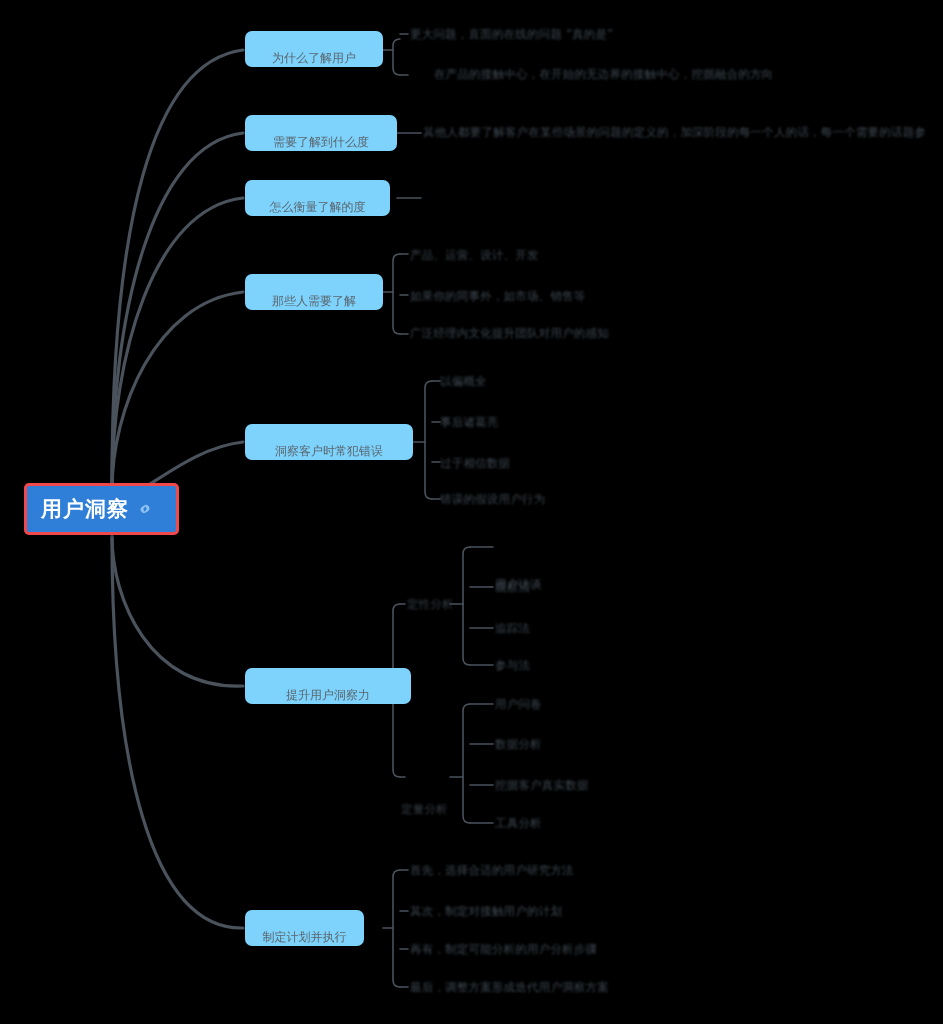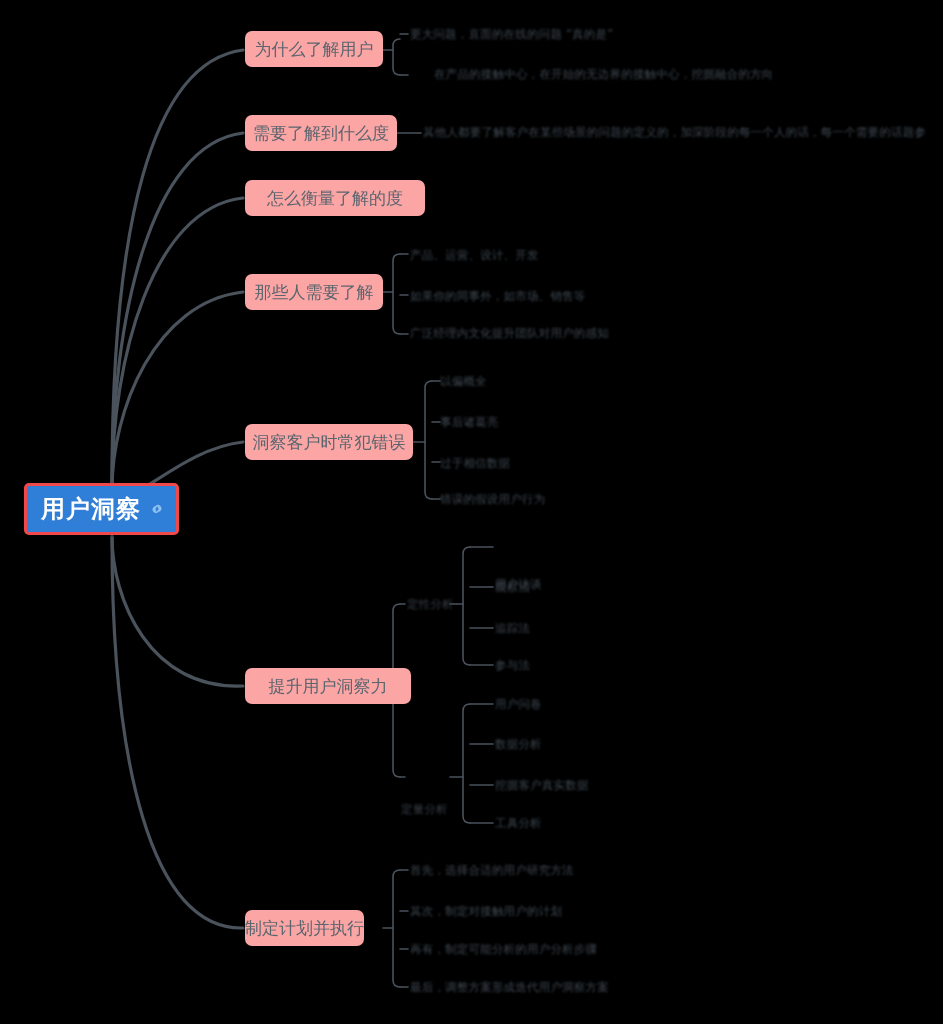--- a/index.html
+++ b/index.html
@@ -39,21 +39,21 @@
     white-space: nowrap;
     display: flex;
     align-items: center;
   }
 
   .root-node {
     background: #2f7ed8;
     border: 3px solid #f0484b;
     border-radius: 5px;
     color: #ffffff;
-    font-size: 24px;
+    font-size: 21px;
     font-weight: bold;
     letter-spacing: 1px;
     padding: 0 14px;
     height: 52px;
     left: 24px;
     top: 483px;
     width: 155px;
     justify-content: flex-start;
     box-shadow: 0 1px 2px rgba(0,0,0,0.35);
   }
@@ -61,27 +61,28 @@
   .link-icon {
     margin-left: 8px;
     display: inline-block;
     width: 16px;
     height: 16px;
     opacity: .85;
   }
   .link-icon svg { display: block; }
 
   .branch-node {
-    background: #fca5a5;
+    background: #7dd3fc;
     border-radius: 7px;
     color: #5b656e;
-    font-size: 17px;
+    font-size: 12px;
     height: 36px;
     padding: 0 13px;
     justify-content: center;
+    align-items: flex-end;
   }
 
   .leaf-node {
     color: #444f59;
     font-size: 11.5px;
     height: 16px;
     
     filter: blur(0.9px);
     opacity: 0.92;
     letter-spacing: 0.2px;
@@ -191,21 +192,21 @@
     <span>在产品的接触中心，在开始的无边界的接触中心，挖掘融合的方向</span>
   </div>
 
   <div class="node branch-node" style="left:245px; top:115px; width:152px;">
     <span>需要了解到什么度</span>
   </div>
   <div class="node leaf-node" style="left:423px; top:124px;">
     <span>其他人都要了解客户在某些场景的问题的定义的，加深阶段的每一个人的话，每一个需要的话题参</span>
   </div>
 
-  <div class="node branch-node" style="left:245px; top:180px; width:180px;">
+  <div class="node branch-node" style="left:245px; top:180px; width:145px;">
     <span>怎么衡量了解的度</span>
   </div>
 
   <div class="node branch-node" style="left:245px; top:274px; width:138px;">
     <span>那些人需要了解</span>
   </div>
   <div class="node leaf-node" style="left:410px; top:247px;">
     <span>产品、运营、设计、开发</span>
   </div>
   <div class="node leaf-node" style="left:410px; top:288px;">

